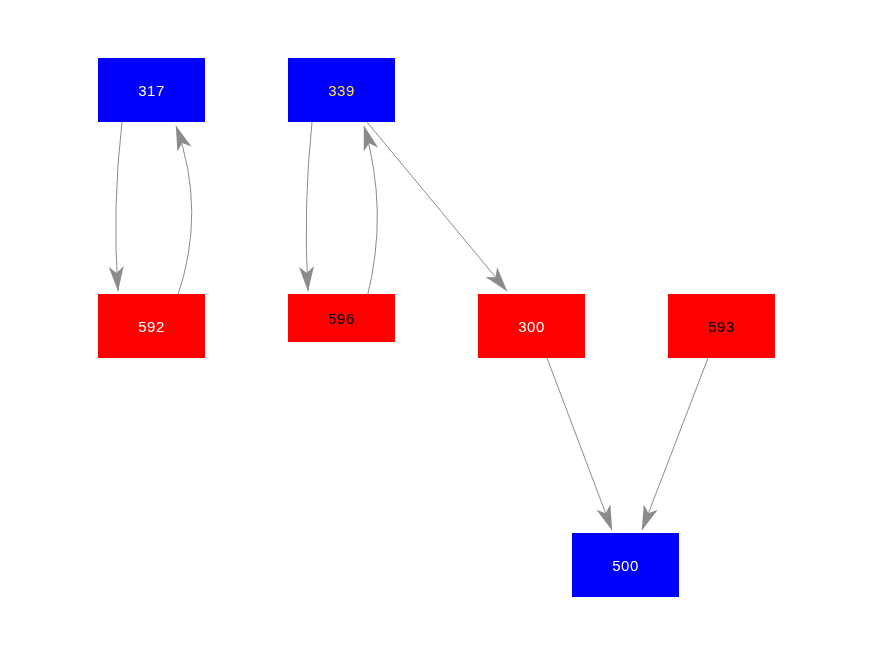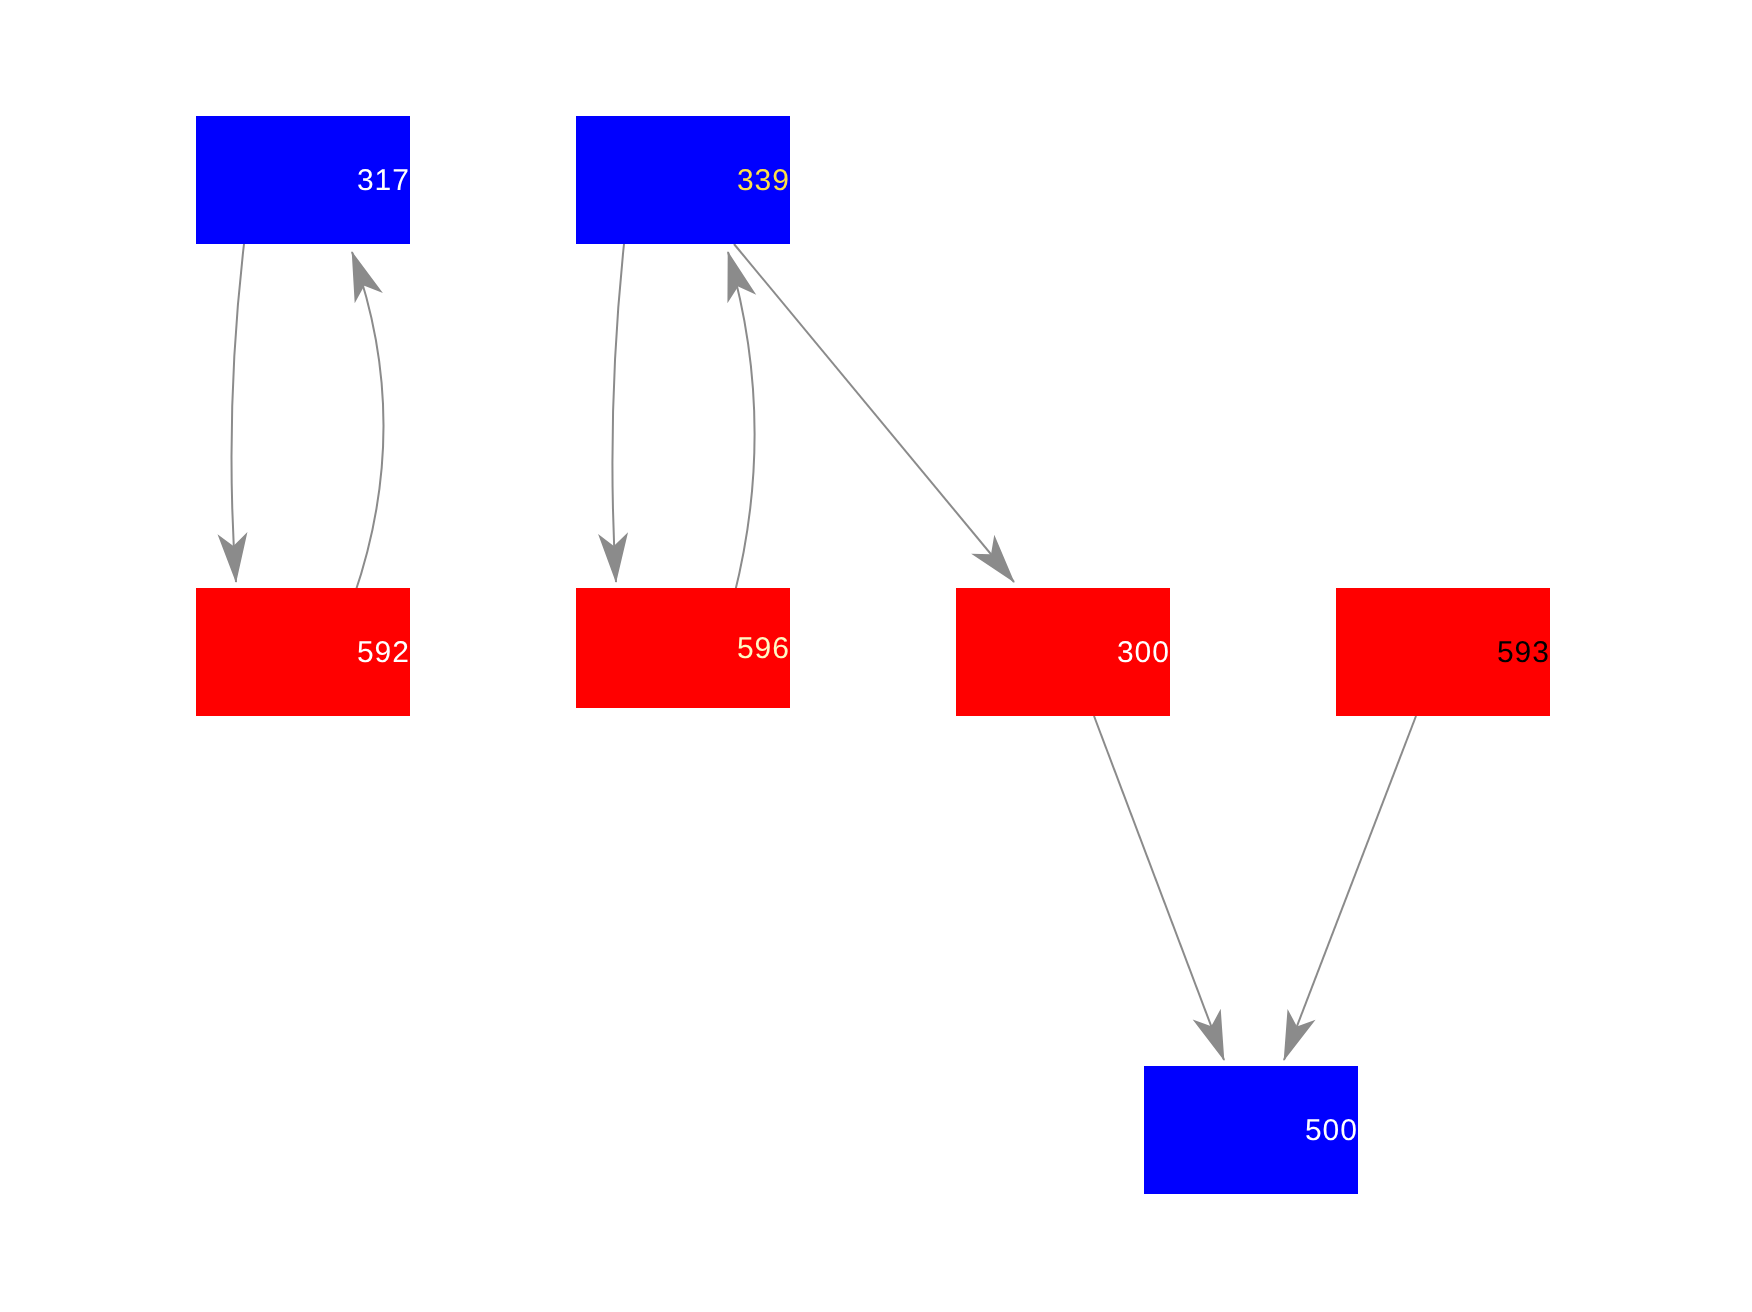--- a/index.html
+++ b/index.html
@@ -28,21 +28,21 @@
     stroke-width: 1;
   }
   .arrowhead-shape {
     fill: currentColor;
     stroke: none;
   }
   .node {
     position: absolute;
     display: flex;
     align-items: center;
-    justify-content: flex-end;
+    justify-content: center;
     box-sizing: border-box;
   }
   .node-label {
     font-size: 15px;
     font-weight: 400;
     letter-spacing: 0.5px;
     user-select: none;
   }
 </style>
 </head>
@@ -68,21 +68,21 @@
 
   <div class="node" style="left: 98px; top: 58px; width: 107px; height: 64px; background: rgb(0, 0, 255); color: rgb(255, 255, 255);">
     <span class="node-label">317</span>
   </div>
   <div class="node" style="left: 288px; top: 58px; width: 107px; height: 64px; background: rgb(0, 0, 255); color: #fde047;">
     <span class="node-label">339</span>
   </div>
   <div class="node" style="left: 98px; top: 294px; width: 107px; height: 64px; background: rgb(255, 0, 0); color: rgb(255, 255, 255);">
     <span class="node-label">592</span>
   </div>
-  <div class="node" style="left: 288px; top: 294px; width: 107px; height: 60px; background: rgb(255, 0, 0); color: #fef9c3;">
+  <div class="node" style="left: 288px; top: 294px; width: 107px; height: 48px; background: rgb(255, 0, 0); color: #000000;">
     <span class="node-label">596</span>
   </div>
   <div class="node" style="left: 478px; top: 294px; width: 107px; height: 64px; background: rgb(255, 0, 0); color: rgb(255, 255, 255);">
     <span class="node-label">300</span>
   </div>
   <div class="node" style="left: 668px; top: 294px; width: 107px; height: 64px; background: rgb(255, 0, 0); color: #000000;">
     <span class="node-label">593</span>
   </div>
   <div class="node" style="left: 572px; top: 533px; width: 107px; height: 64px; background: rgb(0, 0, 255); color: rgb(255, 255, 255);">
     <span class="node-label">500</span>

